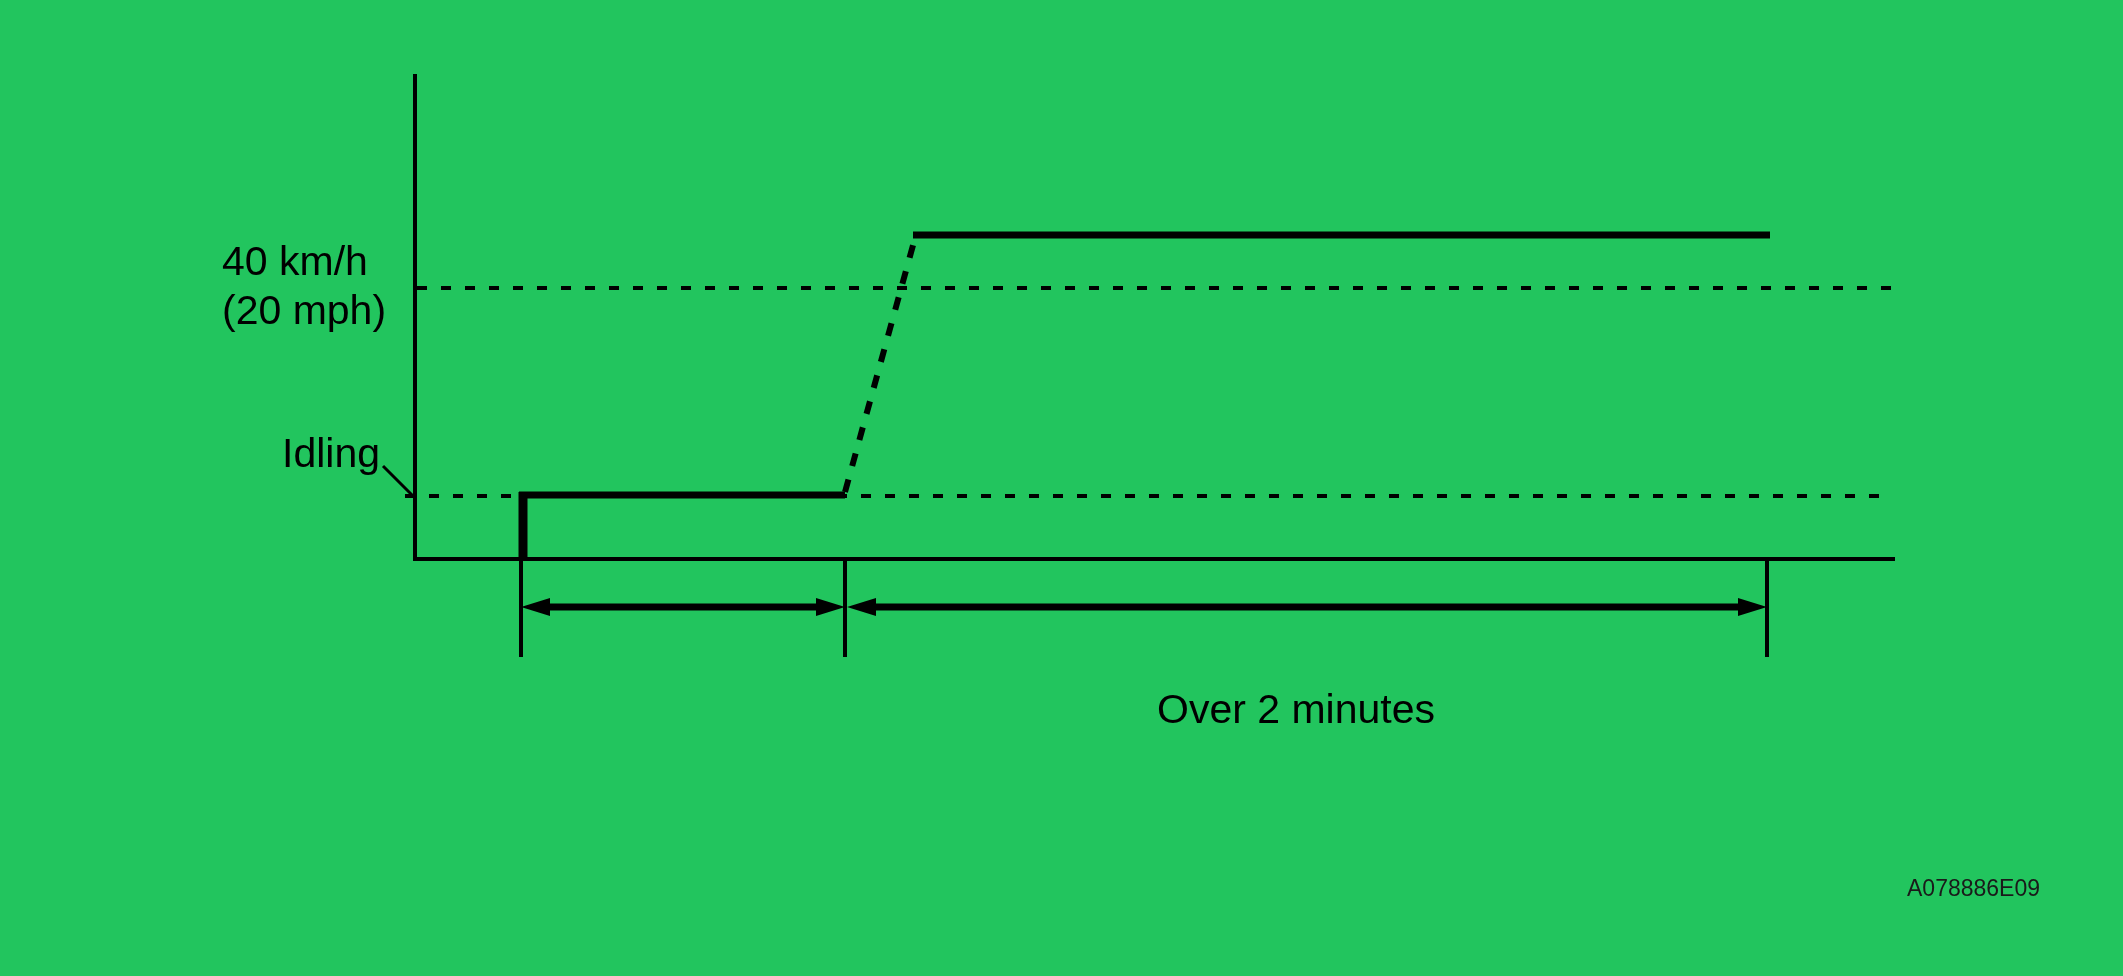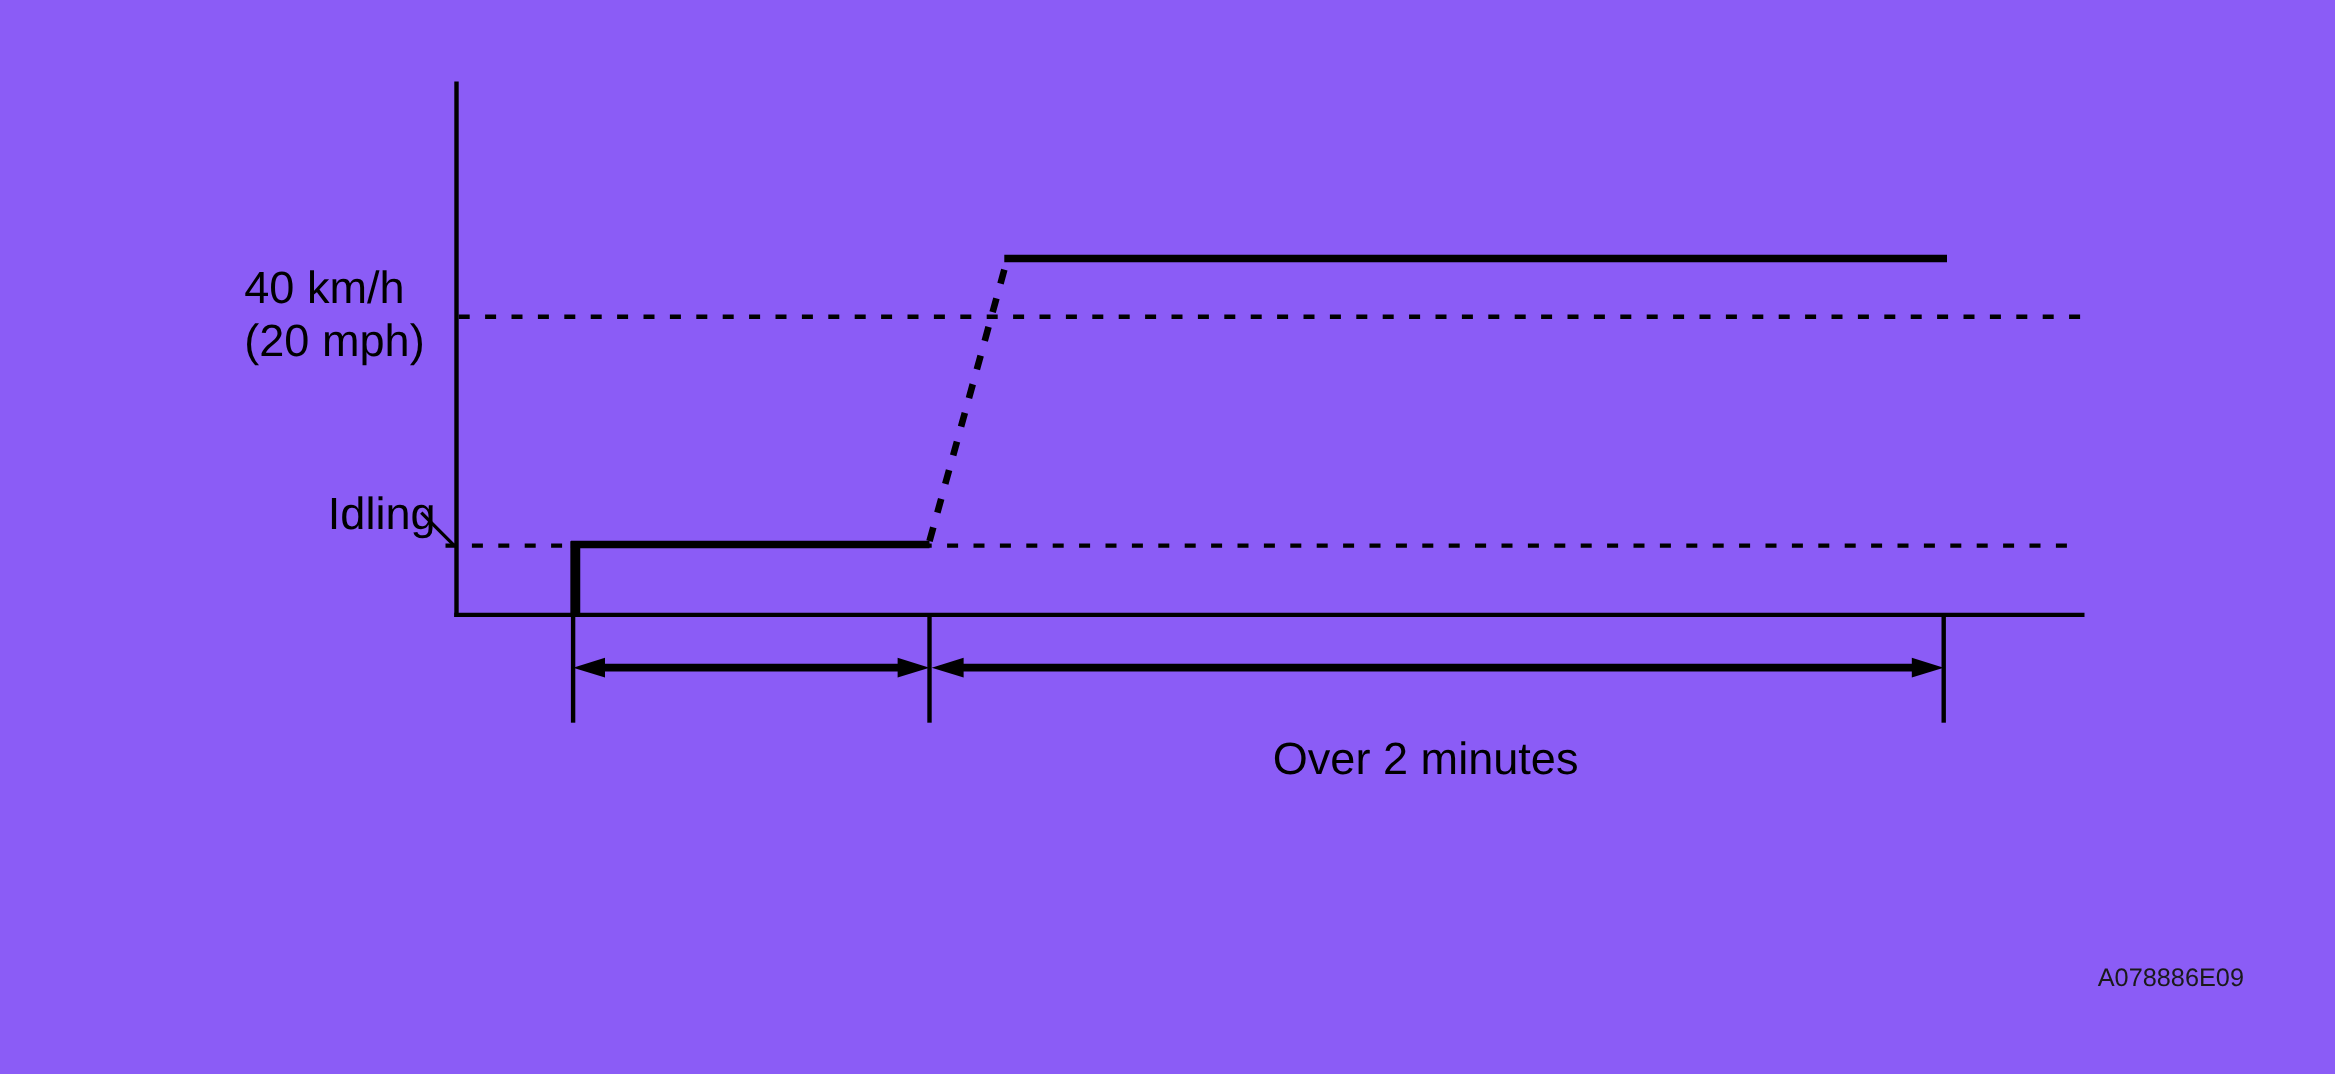--- a/index.html
+++ b/index.html
@@ -4,43 +4,43 @@
 <style>
   html, body {
     margin: 0;
     padding: 0;
     background: #ffffff;
   }
   .canvas {
     position: relative;
     width: 2123px;
     height: 976px;
-    background: #8b5cf6;
+    background: #22c55e;
     font-family: "Liberation Sans", "DejaVu Sans", sans-serif;
     color: #000000;
     overflow: hidden;
   }
   .plot-svg {
     position: absolute;
     left: 0;
     top: 0;
   }
   .lbl {
     position: absolute;
     color: #000000;
     font-size: 41px;
     line-height: 49px;
     white-space: nowrap;
     letter-spacing: 0;
   }
   .lbl-speed    { left: 222px;  top: 237px; }
-  .lbl-idling   { left: 282px;  top: 443px; margin-left: 16px; }
+  .lbl-idling   { left: 282px;  top: 429px; }
   .lbl-ignition { left: 35px;   top: 529px; }
   .lbl-span1    { left: 512px;  top: 677px; }
-  .lbl-span2    { left: 1157px; top: 666px; text-align: center; }
+  .lbl-span2    { left: 1157px; top: 685px; text-align: center; }
   .lbl-figcode  {
     left: 1907px; top: 874px;
     font-size: 23px;
     line-height: 28px;
     color: #1a1a1a;
   }
 </style>
 </head>
 <body>
 

